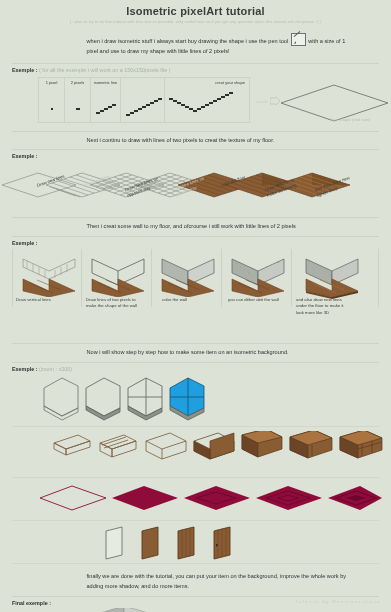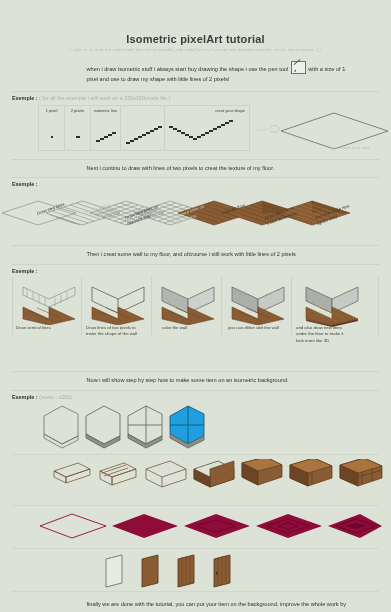--- a/index.html
+++ b/index.html
@@ -9,21 +9,21 @@
     font-family:"Liberation Sans", sans-serif;
     color:#2f3330;
     overflow:hidden;
     position:relative;
   }
   .page{position:relative;width:391px;height:612px;}
 
   
   .title{
     text-align:center;font-size:11px;font-weight:bold;color:#3a3f3a;
-    padding-top:5px;letter-spacing:.2px;margin-top:28px;
+    padding-top:5px;letter-spacing:.2px;
   }
   .subtitle{
     text-align:center;font-size:3.6px;color:#b2bcae;letter-spacing:.25px;
     margin-top:3px;
   }
 
   
   .para{
     font-size:5.6px;line-height:1.75;color:#2f3330;
     margin:0 auto;width:268px;padding-left:50px;

